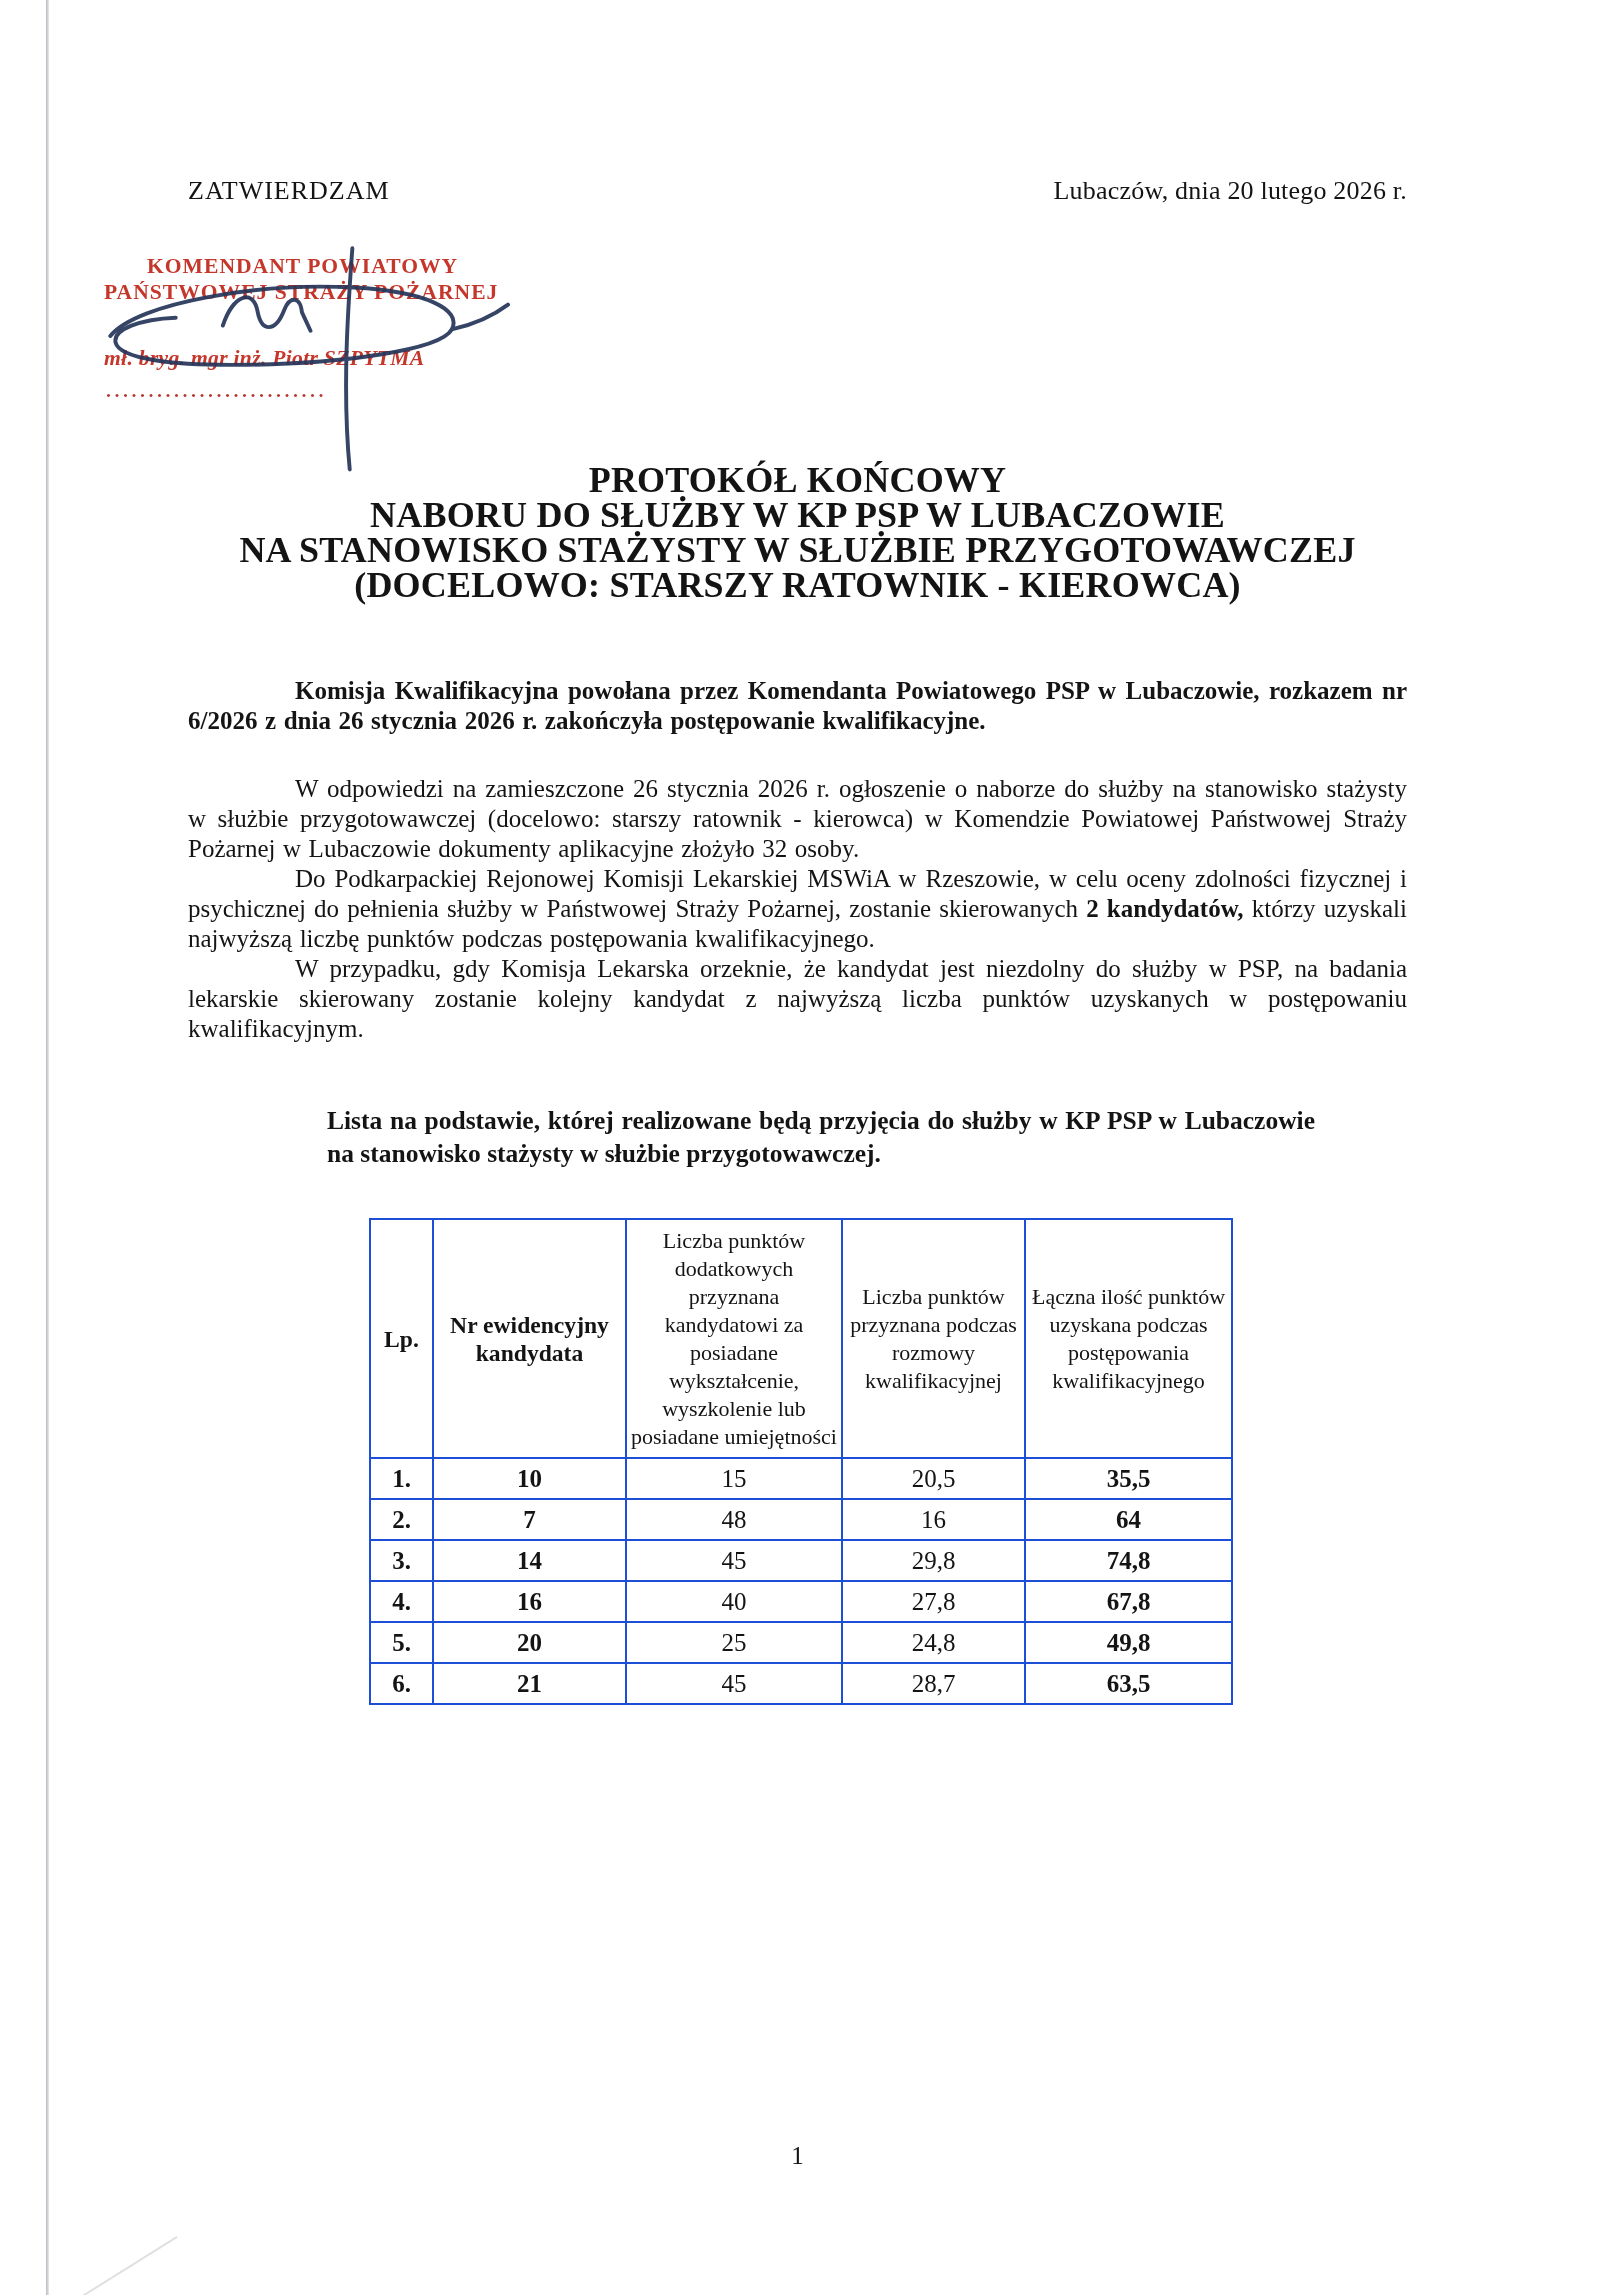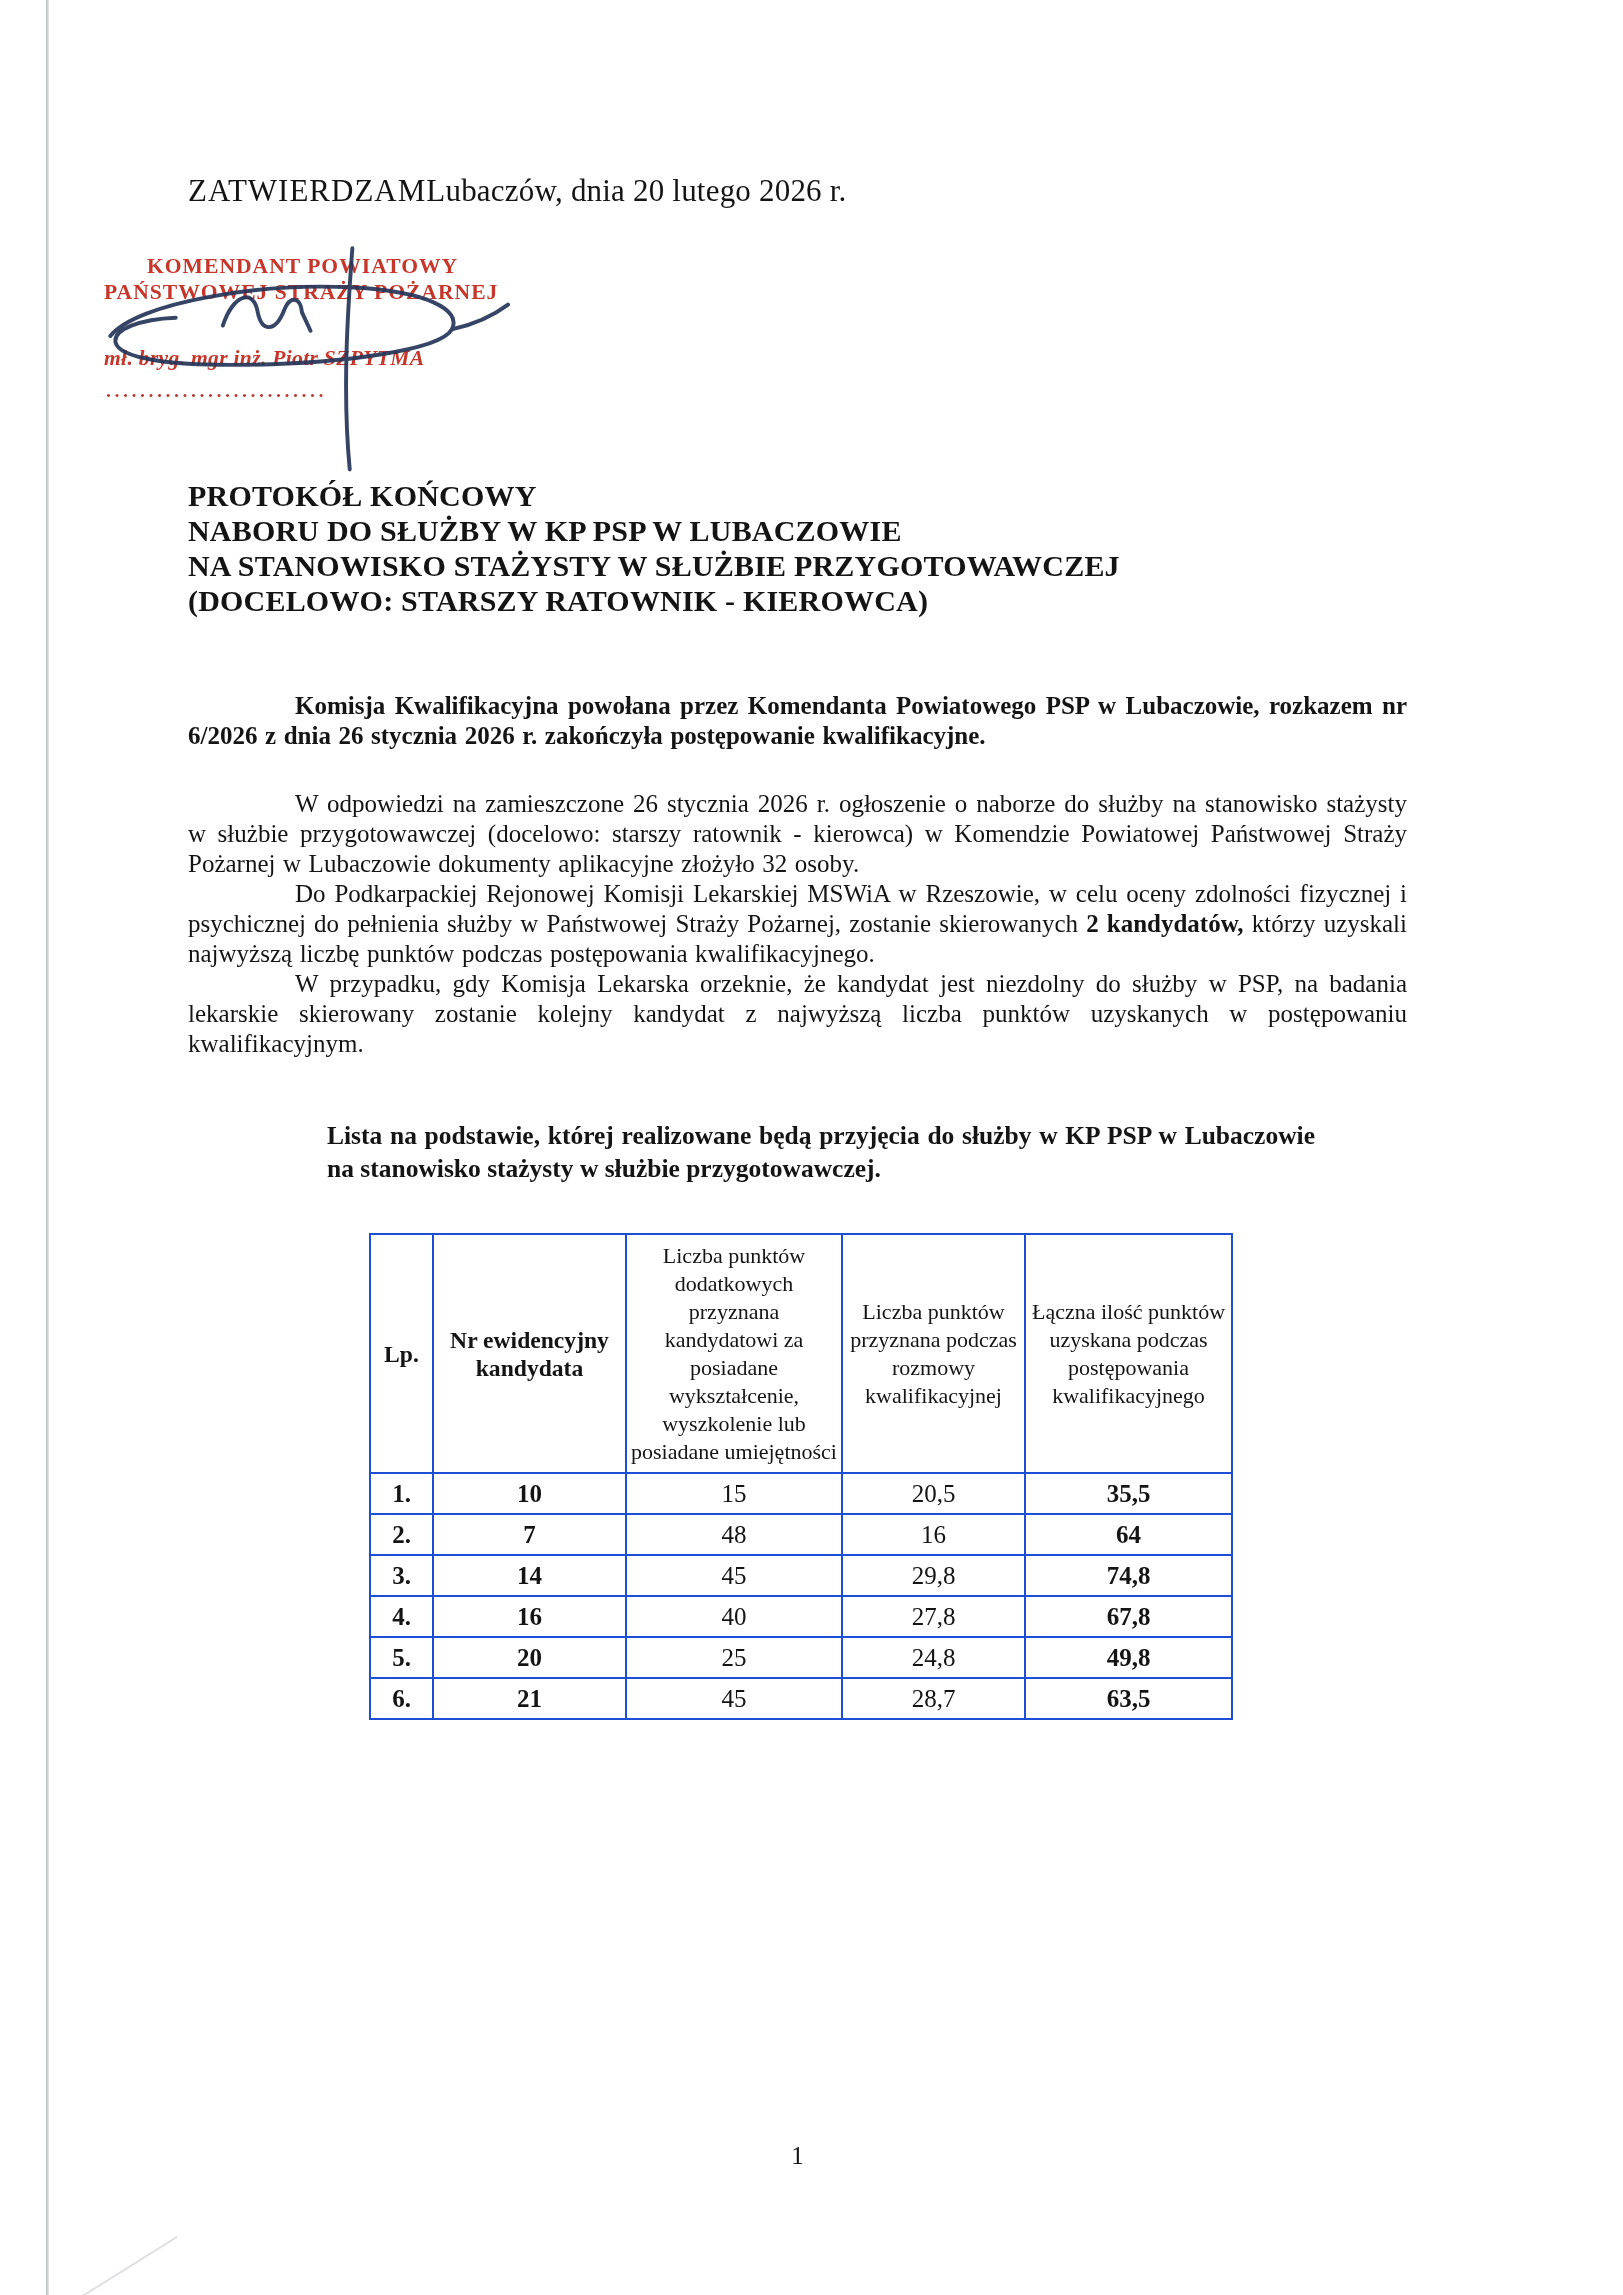--- a/index.html
+++ b/index.html
@@ -17,22 +17,22 @@
     opacity:.85;
   }
   .corner-fold {
     position:absolute; left:19.6px; bottom:11.8px; width:170px; height:2px;
     background:#c9ccd0; transform:rotate(-32deg); opacity:.6;
   }
   .content {
     position:absolute; left:188px; top:175px; width:1219px;
   }
   .top-row {
-    display:flex; justify-content:flex-start; align-items:flex-start;
-    font-size:31px; line-height:31px;
+    display:flex; justify-content:space-between; align-items:flex-start;
+    font-size:26px; line-height:31px;
   }
   .approve { letter-spacing:1px; }
   .date { letter-spacing:0.2px; }
 
   
   .stamp {
     position:relative;
     margin-top:47px;
     margin-left:-84px;
     width:537px;
@@ -43,24 +43,24 @@
   .stamp .spacer { height:38px; }
   .stamp .l3 { font-size:21.6px; font-style:italic; font-weight:bold; letter-spacing:0.3px; line-height:27.5px; }
   .stamp .dots { font-size:26px; letter-spacing:2px; line-height:33px; color:#b8352c; margin-left:1.3px; }
   .sig-svg {
     position:absolute; left:-11.8px; top:-14.4px; width:471px; height:262px;
     pointer-events:none;
   }
 
   
   .doc-title {
-    margin-top:73px;
-    text-align:left;
+    margin-top:58px;
+    text-align:center;
     font-weight:bold;
-    font-size:30px;
+    font-size:36px;
     line-height:35px;
     letter-spacing:0.2px;
   }
 
   
   .para {
     font-size:25px;
     line-height:30px;
     text-align:justify;
     text-indent:107px;

